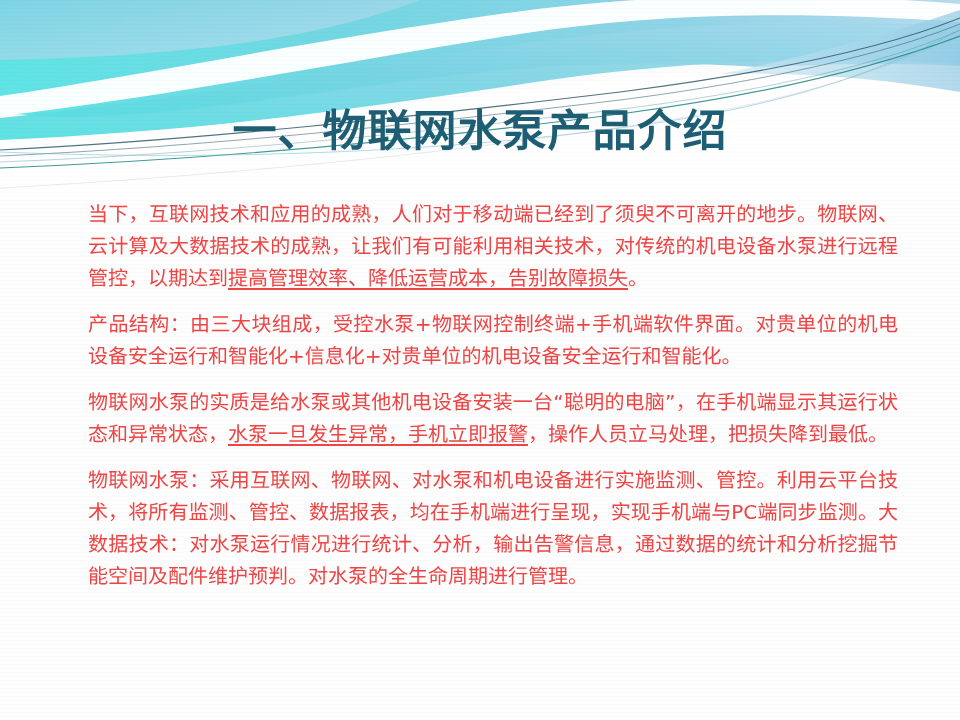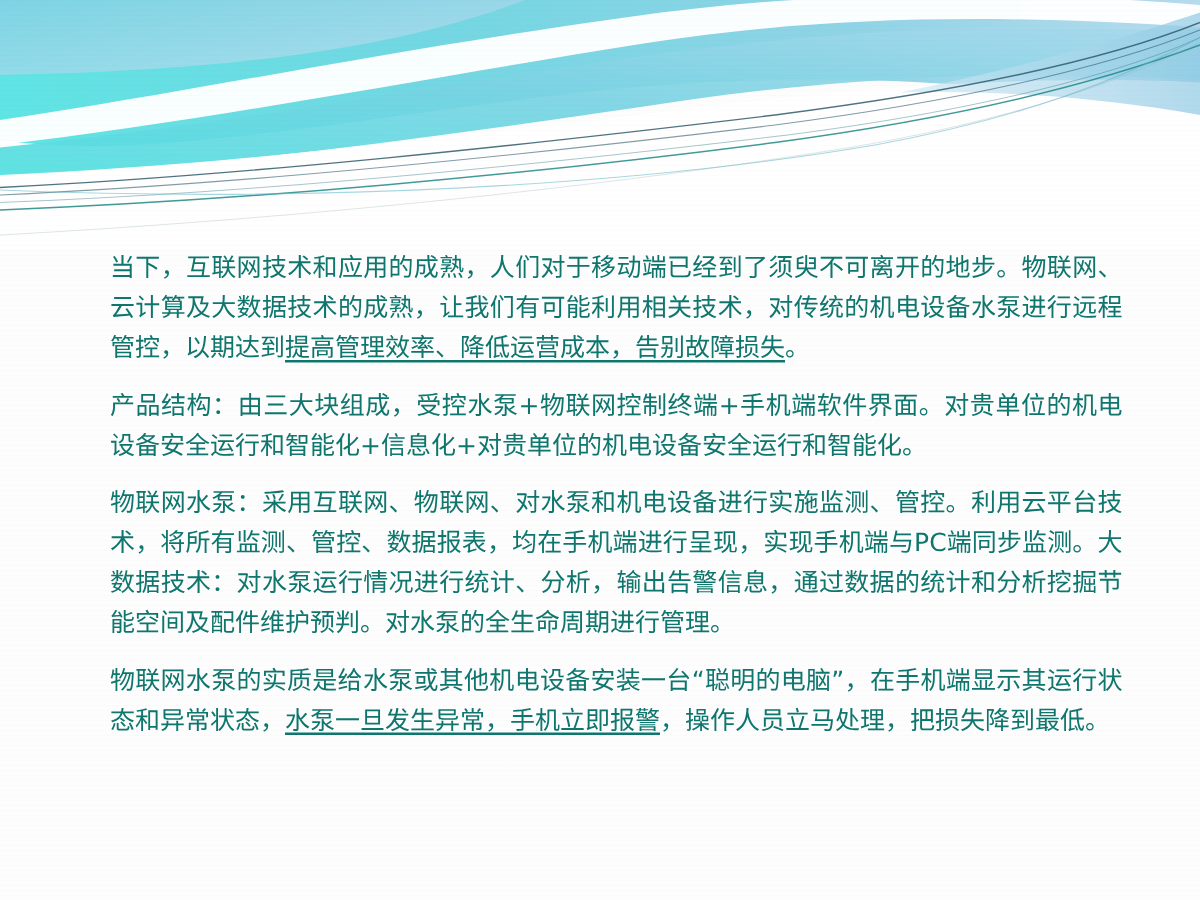--- a/index.html
+++ b/index.html
@@ -77,21 +77,21 @@
     top: 198px;
     left: 88px;
     width: 810px;
     z-index: 6;
   }
   .para {
     margin: 0 0 14px 0;
     font-family: "DejaVu Sans", "Liberation Sans", sans-serif;
     font-size: 20px;
     line-height: 32px;
-    color: #0f766e;
+    color: #ef4444;
     text-align: justify;
     text-justify: inter-ideograph;
     letter-spacing: 0px;
   }
   .para:last-child {
     margin-bottom: 0;
   }
   .para .u {
     text-decoration: underline;
     text-underline-offset: 3px;
@@ -143,22 +143,25 @@
       <path d="M0,156 C200,147 420,124 620,100 C760,82 880,56 960,24" fill="none" stroke="#2F5A6B" stroke-width="0.9" opacity="0.6"></path>
       <path d="M0,162 C210,154 430,132 630,108 C770,90 890,62 960,30" fill="none" stroke="#3E7E8E" stroke-width="0.8" opacity="0.45"></path>
 
       <path d="M0,168 C200,160 420,140 620,114 C770,94 880,66 960,36" fill="none" stroke="#1E8A86" stroke-width="1.2" opacity="0.85"></path>
       <path d="M0,152 C240,162 500,150 700,116 C820,94 900,62 960,30" fill="none" stroke="#5FB6C6" stroke-width="0.9" opacity="0.55"></path>
 
       <path d="M0,188 C220,176 470,152 680,118 C810,96 900,64 960,34" fill="none" stroke="#8FA8B4" stroke-width="0.7" opacity="0.35"></path>
     </svg>
   </div>
 
+  <div class="title-block">
+    <h1 class="slide-title">一、物联网水泵产品介绍</h1>
+  </div>
 
   <div class="body-block">
     <p class="para"><span>当下，互联网技术和应用的成熟，人们对于移动端已经到了须臾不可离开的地步。物联网、云计算及大数据技术的成熟，让我们有可能利用相关技术，对传统的机电设备水泵进行远程管控，以期达到</span><span class="u">提高管理效率、降低运营成本，告别故障损失</span><span>。</span></p>
     <p class="para"><span>产品结构：由三大块组成，受控水泵+物联网控制终端+手机端软件界面。对贵单位的机电设备安全运行和智能化+信息化+对贵单位的机电设备安全运行和智能化。</span></p>
+    <p class="para"><span>物联网水泵的实质是给水泵或其他机电设备安装一台“聪明的电脑”，在手机端显示其运行状态和异常状态，</span><span class="u">水泵一旦发生异常，手机立即报警</span><span>，操作人员立马处理，把损失降到最低。</span></p>
     <p class="para"><span>物联网水泵：采用互联网、物联网、对水泵和机电设备进行实施监测、管控。利用云平台技术，将所有监测、管控、数据报表，均在手机端进行呈现，实现手机端与PC端同步监测。大数据技术：对水泵运行情况进行统计、分析，输出告警信息，通过数据的统计和分析挖掘节能空间及配件维护预判。对水泵的全生命周期进行管理。</span></p>
-    <p class="para"><span>物联网水泵的实质是给水泵或其他机电设备安装一台“聪明的电脑”，在手机端显示其运行状态和异常状态，</span><span class="u">水泵一旦发生异常，手机立即报警</span><span>，操作人员立马处理，把损失降到最低。</span></p>
   </div>
 
   <div class="slide-texture"></div>
 </div>
 
 </body></html>

